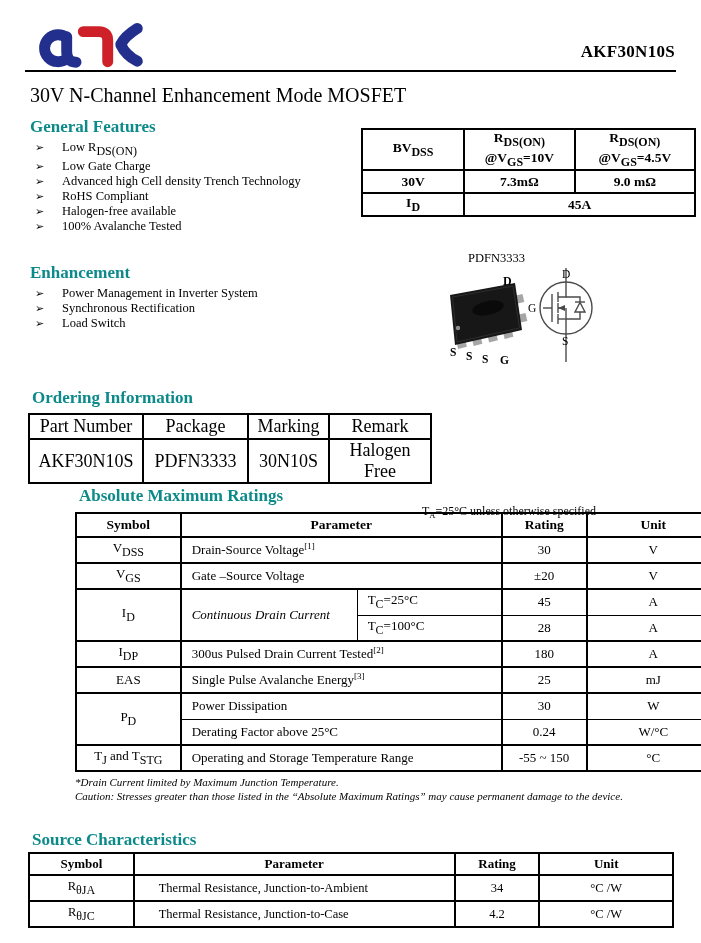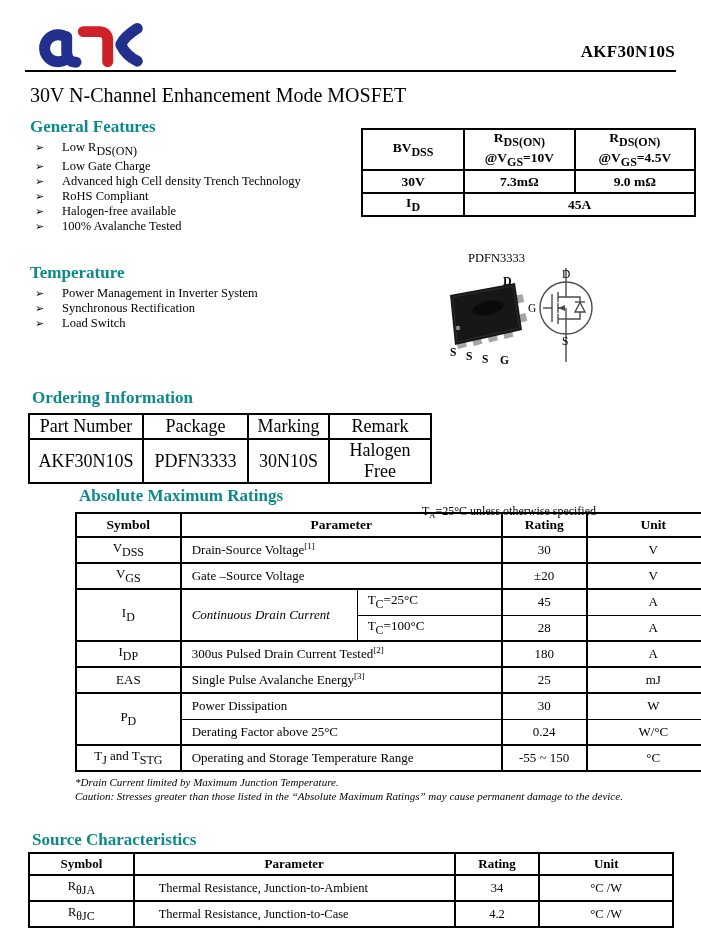--- a/index.html
+++ b/index.html
@@ -135,21 +135,21 @@
       <td>9.0 mΩ</td>
     </tr>
     <tr>
       <td><span>I</span><sub class="fsub">D</sub></td>
       <td colspan="2">45A</td>
     </tr>
   </tbody>
     </table>
 
   <div class="sec-apps">
-    <div class="sec-h">Temperature</div>
+    <div class="sec-h">Enhancement</div>
     <ul class="blist">
       <li>
           <span class="arrow">➢</span>
           <span>Power Management in Inverter System</span>
         </li>
       <li>
           <span class="arrow">➢</span>
           <span>Synchronous Rectification</span>
         </li>
       <li>

